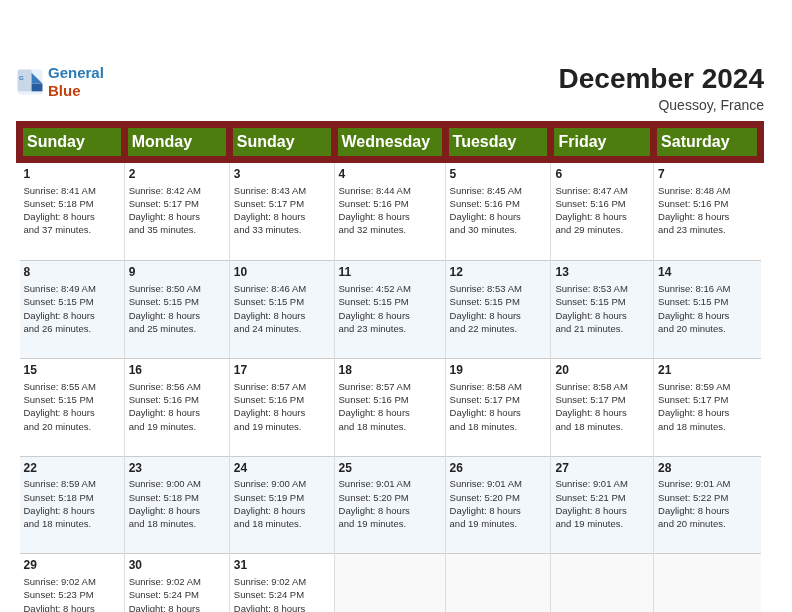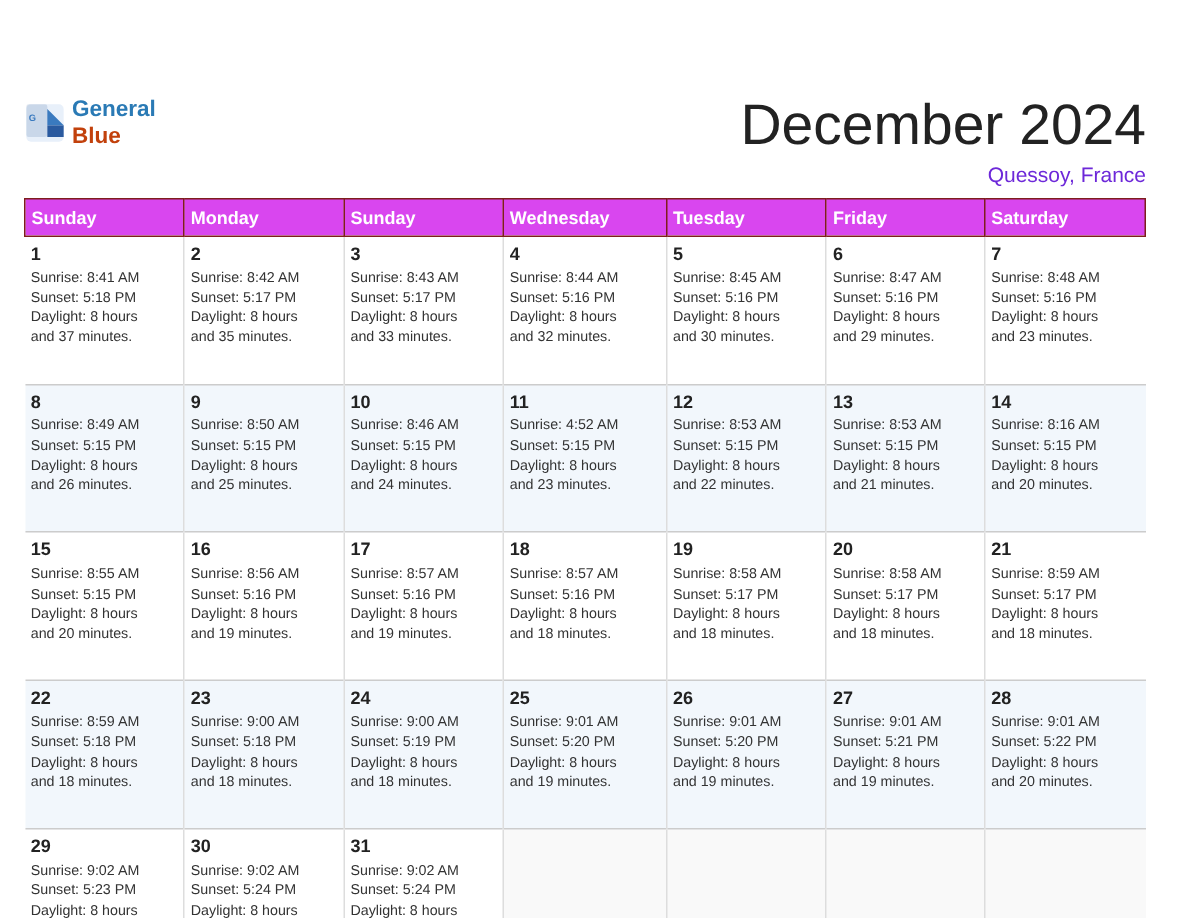--- a/index.html
+++ b/index.html
@@ -39,43 +39,43 @@
       color: #2a7ab5;
     }
     .logo-icon {
       width: 28px;
       height: 28px;
     }
     .title-block {
       text-align: right;
     }
     .month-title {
-      font-size: 38px;
-      font-weight: normal;
+      font-size: 28px;
+      font-weight: bold;
       color: #222;
       line-height: 1.1;
     }
     .location {
       font-size: 14px;
-      color: #6d28d9;
+      color: #404040;
       margin-top: 2px;
     }
     table {
       width: 100%;
       border-collapse: collapse;
       flex: 1;
     }
     thead tr th {
-      background-color: #d946ef;
+      background-color: #4d7c0f;
       color: #fff;
-      font-size: 12px;
+      font-size: 16px;
       font-weight: bold;
       padding: 5px 4px;
       text-align: left;
-      border: 1px solid #7f1d1d;
+      border: 7px solid #7f1d1d;
     }
     tbody tr {
       border-bottom: 1px solid #ccc;
     }
     tbody tr td {
       vertical-align: top;
       padding: 3px 4px;
       font-size: 9.5px;
       color: #333;
       border-right: 1px solid #ddd;

